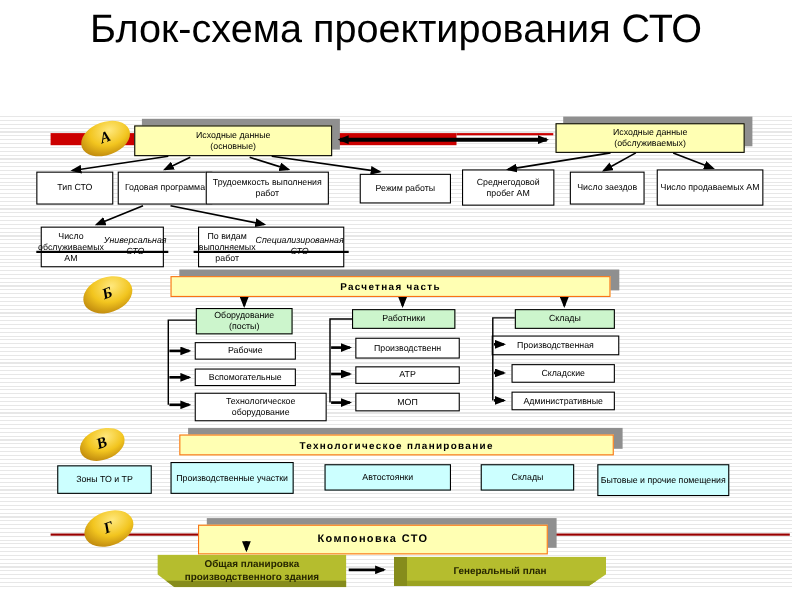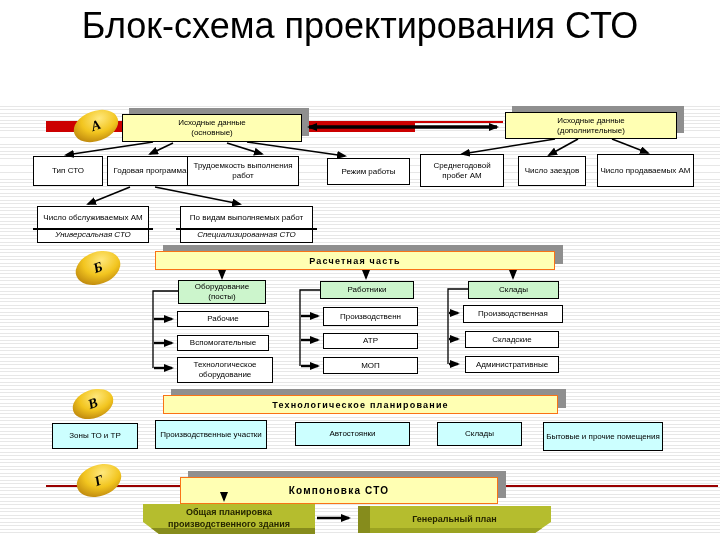--- a/index.html
+++ b/index.html
@@ -13,21 +13,21 @@
   .redthin{position:absolute;left:415px;top:121px;width:88px;height:2px;background:#cc0000;}
   .redline2{position:absolute;left:46px;top:485px;width:672px;height:2px;background:#990000;}
   .box{position:absolute;background:#fff;border:1px solid #000;display:flex;align-items:center;
     justify-content:center;text-align:center;font-size:8px;line-height:1.25;padding:1px 2px;box-sizing:border-box;}
   .ybox{background:#ffffb3;box-shadow:7px -6px 0 0 #8f8f8f;z-index:2;}
   .bar{position:absolute;background:#ffffb3;border:1px solid #f97316;display:flex;align-items:center;
     justify-content:center;text-align:center;font-size:9px;font-weight:bold;letter-spacing:1.2px;
     box-shadow:8px -6px 0 0 #8f8f8f;box-sizing:border-box;z-index:2;}
   .gbox{background:#ccf5cc;border:1.5px solid #000;}
   .cbox{background:#ccffff;border:1.5px solid #000;}
-  .split{flex-direction:column;padding:0;}
+  .split{flex-direction:row;padding:0;}
   .split .top{flex:1;display:flex;align-items:center;justify-content:center;width:100%;}
   .split .bot{display:flex;align-items:center;justify-content:center;width:100%;
     font-style:italic;padding:1px 0 2px 0;}
   .splitline{position:absolute;left:-5px;right:-5px;height:2px;background:#000;}
   .oval{position:absolute;border-radius:50%;display:flex;align-items:center;justify-content:center;
     background:radial-gradient(ellipse at 62% 30%,#ffe87d 0%,#f2c51f 45%,#c08a0e 78%,#7e5c06 100%);
     font-family:"Liberation Serif",serif;font-style:italic;font-weight:bold;font-size:14px;z-index:5;}
   .olive{position:absolute;background:#b5bd2e;display:flex;align-items:center;justify-content:center;
     text-align:center;font-size:9px;font-weight:bold;color:#262600;line-height:1.3;z-index:2;}
   .olive.o1{clip-path:polygon(0 0,100% 0,100% 100%,16px 100%,0 calc(100% - 12px));
@@ -61,21 +61,21 @@
   <div class="oval" style="left:76px;top:465px;width:46px;height:31px;transform:rotate(-20deg);">
       <span>Г</span>
     </div>
 
   <div class="box ybox" style="left:122px;top:114px;width:180px;height:28px;flex-direction:column;">
     <span>Исходные данные</span>
     <span>(основные)</span>
   </div>
   <div class="box ybox" style="left:505px;top:112px;width:172px;height:27px;flex-direction:column;">
     <span>Исходные данные</span>
-    <span>(дополнительные)</span>
+    <span>(обслуживаемых)</span>
   </div>
 
   <div class="box z2" style="left:33px;top:156px;width:70px;height:30px;">Тип СТО</div>
   <div class="box z2" style="left:107px;top:156px;width:86px;height:30px;">Годовая программа</div>
   <div class="box z2" style="left:187px;top:156px;width:112px;height:30px;">Трудоемкость выполнения работ</div>
   <div class="box z2" style="left:327px;top:158px;width:83px;height:27px;">Режим работы</div>
   <div class="box z2" style="left:420px;top:154px;width:84px;height:33px;">Среднегодовой пробег АМ</div>
   <div class="box z2" style="left:518px;top:156px;width:68px;height:30px;">Число заездов</div>
   <div class="box z2" style="left:597px;top:154px;width:97px;height:33px;">Число продаваемых АМ</div>
 
@@ -91,27 +91,27 @@
   </div>
 
   <div class="bar" style="left:155px;top:251px;width:400px;height:19px;">Расчетная часть</div>
 
   <div class="box gbox z2" style="left:178px;top:280px;width:88px;height:24px;">Оборудование (посты)</div>
   <div class="box gbox z2" style="left:320px;top:281px;width:94px;height:18px;">Работники</div>
   <div class="box gbox z2" style="left:468px;top:281px;width:91px;height:18px;">Склады</div>
 
   <div class="box z2" style="left:177px;top:311px;width:92px;height:16px;">Рабочие</div>
   <div class="box z2" style="left:177px;top:335px;width:92px;height:16px;">Вспомогательные</div>
-  <div class="box z2" style="left:177px;top:357px;width:96px;height:26px;">Технологическое оборудование</div>
+  <div class="box z2" style="left:177px;top:357px;width:120px;height:26px;">Технологическое оборудование</div>
 
   <div class="box z2" style="left:323px;top:307px;width:95px;height:19px;">Производственн</div>
   <div class="box z2" style="left:323px;top:333px;width:95px;height:16px;">АТР</div>
   <div class="box z2" style="left:323px;top:357px;width:95px;height:17px;">МОП</div>
 
-  <div class="box z2" style="left:463px;top:305px;width:100px;height:18px;">Производственная</div>
+  <div class="box z2" style="left:447px;top:305px;width:116px;height:18px;">Производственная</div>
   <div class="box z2" style="left:465px;top:331px;width:94px;height:17px;">Складские</div>
   <div class="box z2" style="left:465px;top:356px;width:94px;height:17px;">Административные</div>
 
   <div class="bar" style="left:163px;top:395px;width:395px;height:19px;">Технологическое планирование</div>
 
   <div class="box cbox z2" style="left:52px;top:423px;width:86px;height:26px;">Зоны ТО и ТР</div>
   <div class="box cbox z2" style="left:155px;top:420px;width:112px;height:29px;text-align:center;">Производственные участки</div>
   <div class="box cbox z2" style="left:295px;top:422px;width:115px;height:24px;">Автостоянки</div>
   <div class="box cbox z2" style="left:437px;top:422px;width:85px;height:24px;">Склады</div>
   <div class="box cbox z2" style="left:543px;top:422px;width:120px;height:29px;">Бытовые и прочие помещения</div>

